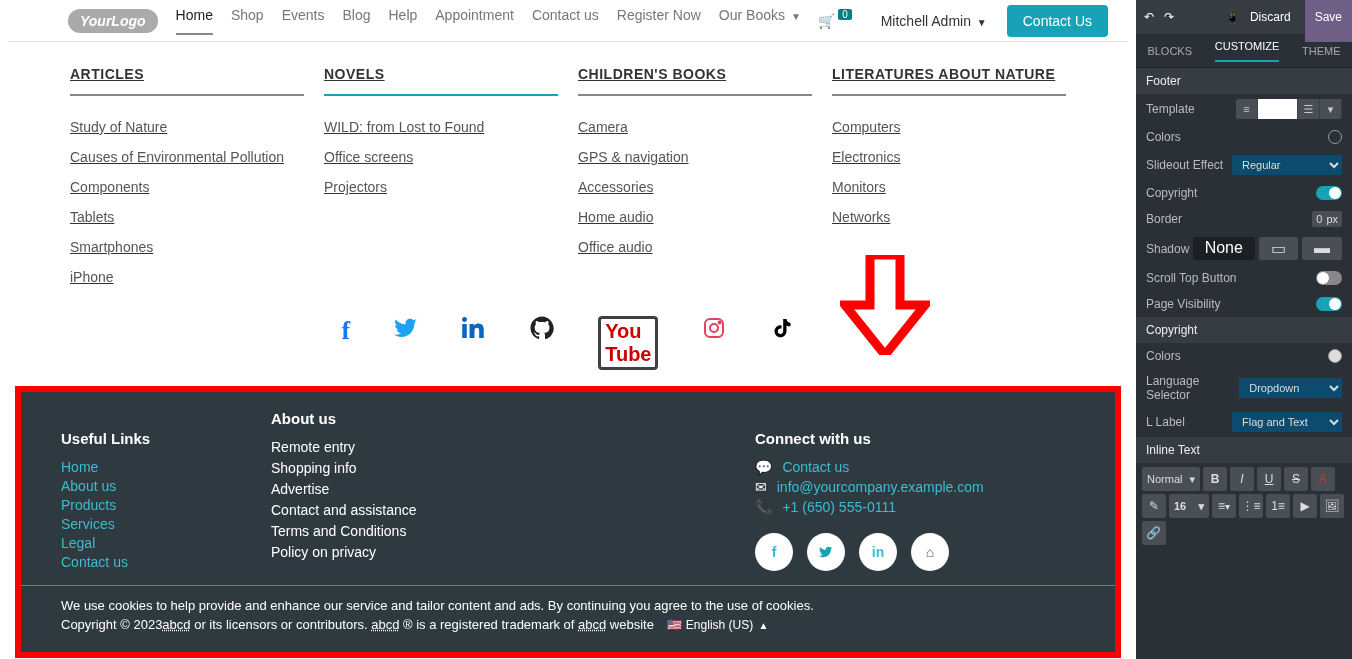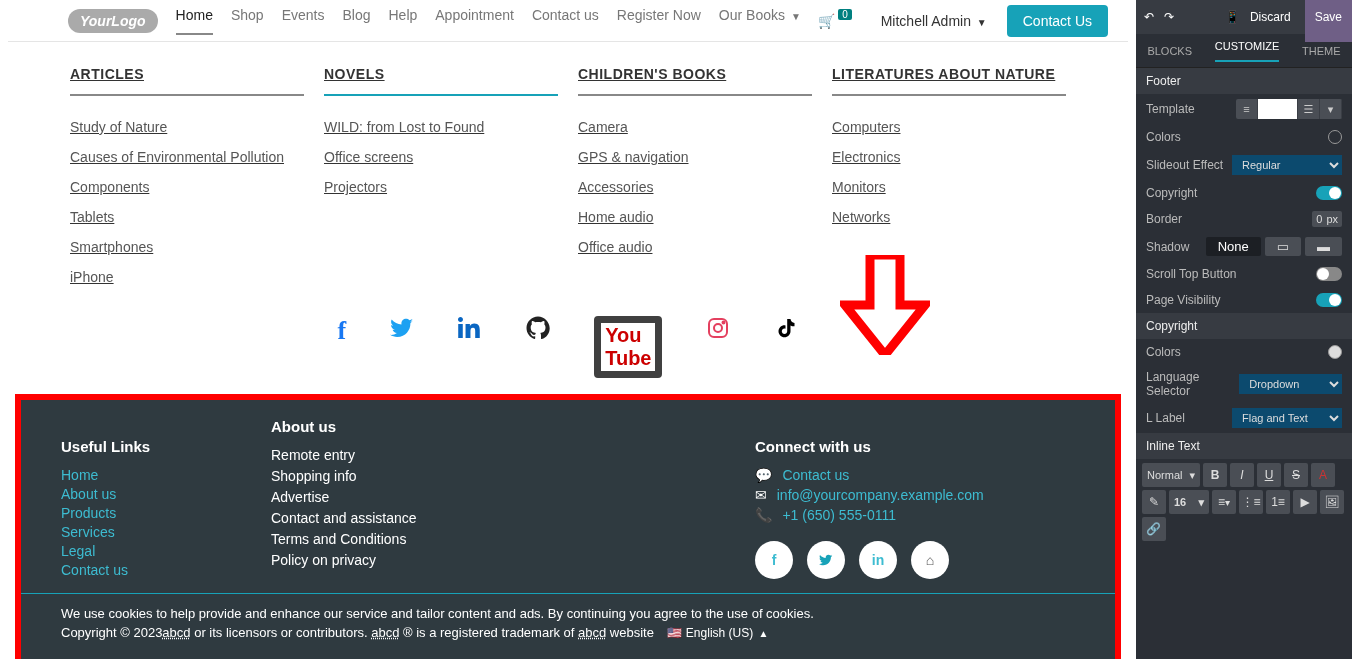--- a/index.html
+++ b/index.html
@@ -30,21 +30,21 @@
 
 
 .arrow-annot { position: absolute; left: 840px; top: 255px; width: 90px; height: 100px; }
 
 
 .socials { display: flex; justify-content: center; gap: 44px; padding: 14px 0 12px 0; }
 .socials .ic { font-size: 24px; color: #333; }
 .socials .fb { color: #1877f2; font-weight: bold; font-size: 26px; font-family: Georgia; }
 .socials .tw { color: #1da1f2; }
 .socials .li { color: #0a66c2; }
-.socials .yt { color: #cc0000; font-size: 20px; border:7px solid #404040; padding:1px 4px; border-radius:4px; font-family: Arial; font-weight:bold;}
+.socials .yt { color: #cc0000; font-size: 20px; border:3px solid #404040; padding:1px 4px; border-radius:4px; font-family: Arial; font-weight:bold;}
 .socials .ig { color: #e4405f; font-size: 24px; }
 .socials .ig .svg, .socials .ic svg { width: 24px; height:24px; }
 
 
 .footer-wrap { margin: 4px 15px 0 15px; border: 6px solid #ff0000; }
 .footer { background: #2f3a40; color: #fff; padding: 18px 40px 12px 40px; display: flex; gap: 50px; position: relative; }
 .footer h4 { font-size: 15px; font-weight: bold; margin-bottom: 12px; }
 .footer .useful { width: 160px; padding-top: 20px;}
 .footer .useful a { display: block; color: #3dbcd1; margin: 3px 0; }
 .footer .about { width: 300px; }
@@ -74,21 +74,21 @@
 .sp-segment { display: flex; background: #4a4e55; border-radius: 2px; overflow: hidden; }
 .sp-segment .seg { width: 22px; height: 20px; display:flex; align-items:center; justify-content:center; color:#ccc; font-size:11px; border-right:1px solid #3a3e45; }
 .sp-segment .seg.active { background: #fff; color:#333; }
 .toggle { width: 26px; height: 14px; background: #888; border-radius: 7px; position: relative; }
 .toggle .dot { width: 12px; height: 12px; background: #fff; border-radius: 50%; position: absolute; top: 1px; left: 1px; }
 .toggle.on { background: #17a2b8; }
 .toggle.on .dot { left: 13px; }
 .colorcircle { width: 14px; height: 14px; border: 1px solid #999; border-radius: 50%; }
 .sp-numbox { background:#4a4e55; color:#ddd; padding:2px 4px; font-size:11px; display:flex; align-items:center; gap:4px; border-radius:2px;}
 .sp-shadow { display:flex; gap:4px; }
-.sp-shadow .opt { background:#4a4e55; padding:2px 12px; font-size:13px; border-radius:2px; color:#ddd;}
+.sp-shadow .opt { background:#4a4e55; padding:2px 12px; font-size:16px; border-radius:2px; color:#ddd;}
 .sp-shadow .opt.on { background:#1c1f24; color:#fff;}
 .sp-toolbar { display:flex; flex-wrap:wrap; gap:3px; padding: 4px 6px; }
 .sp-toolbar .tb { background:#4a4e55; color:#ddd; width:24px; height:24px; display:flex; align-items:center; justify-content:center; border-radius:2px; font-size:12px;}
 .sp-toolbar .tb.wide { width:58px; justify-content:space-between; padding:0 5px; font-size:11px;}
 
 
 .page { position:absolute; left:0; top:0; width:1136px; height:659px; background:#fff;}
 </style>
 </head>
 <body>

